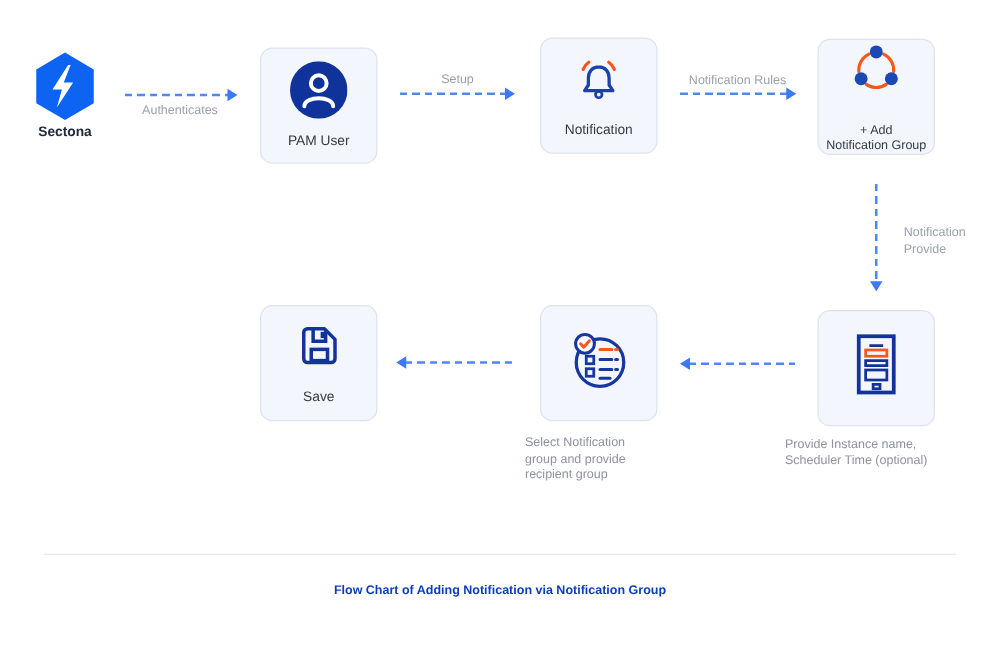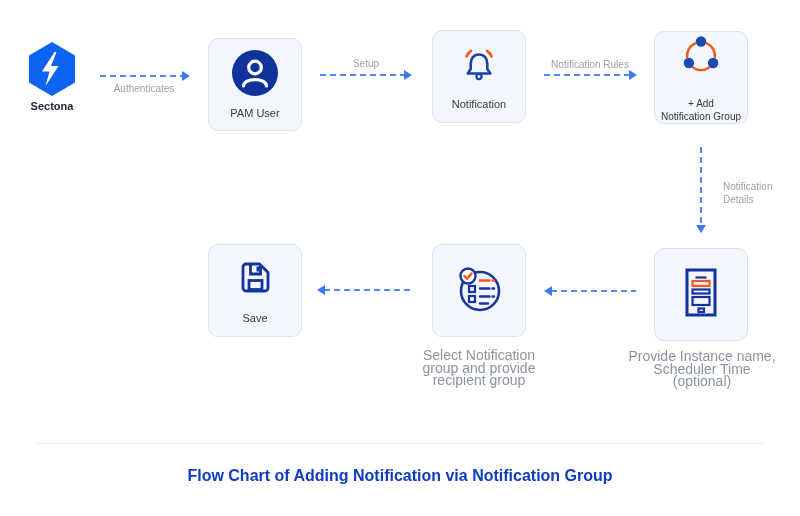--- a/index.html
+++ b/index.html
@@ -13,21 +13,21 @@
     display:flex;flex-direction:column;align-items:center;justify-content:center;gap:7px;
     box-sizing:border-box;
   }
   .node-label{font-size:11px;color:#333b47;text-align:center;line-height:12.5px;}
   .node-label.small{font-size:10px;}
   .edge-label{
     position:absolute;font-size:10px;color:#9ba1ac;text-align:center;line-height:13px;
   }
   .edge-label.left-align{text-align:left;}
   .caption{
-    position:absolute;font-size:14px;color:#8d939e;text-align:center;line-height:12.5px;
+    position:absolute;font-size:10px;color:#8d939e;text-align:left;line-height:12.5px;
   }
   .arrow{position:absolute;}
   .arrow .h-line{
     position:absolute;left:0;right:7px;top:0;height:2px;
     background:repeating-linear-gradient(90deg,#4f87f3 0 6px,transparent 6px 10px);
   }
   .arrow.head-left .h-line{left:7px;right:0;}
   .arrow .v-line{
     position:absolute;top:0;bottom:7px;left:0;width:2px;
     background:repeating-linear-gradient(180deg,#4f87f3 0 6px,transparent 6px 10px);
@@ -36,21 +36,21 @@
     border-top:5px solid transparent;border-bottom:5px solid transparent;border-left:8px solid #3d79f2;}
   .head-l{position:absolute;left:0;top:-4px;width:0;height:0;
     border-top:5px solid transparent;border-bottom:5px solid transparent;border-right:8px solid #3d79f2;}
   .head-d{position:absolute;bottom:0;left:-4px;width:0;height:0;
     border-left:5px solid transparent;border-right:5px solid transparent;border-top:8px solid #3d79f2;}
   #sectona-logo{position:absolute;left:27px;top:41px;}
   #sectona-label{position:absolute;left:12px;top:100px;width:80px;text-align:center;
     font-size:11px;color:#20293a;font-weight:bold;}
   #divider{position:absolute;left:35px;right:35px;top:443px;border-top:1px solid #e4e7eb;}
   #footer-title{position:absolute;left:0;top:467px;width:100%;text-align:center;
-    font-size:16px;font-weight:bold;color:#0e3cbe;}
+    font-size:10px;font-weight:bold;color:#0e3cbe;}
 </style>
 </head>
 <body>
 
 <div id="canvas">
 
   <div id="sectona-logo">
     <svg width="50" height="56" viewBox="0 0 50 56">
       <polygon points="25,1 48,14.5 48,41.5 25,55 2,41.5 2,14.5" fill="#0d63f2"></polygon>
       <path d="M27.5 11 L15 30.5 L22.5 30.5 L18.5 45 L31.5 25 L24 25 L29.5 11 Z" fill="#ffffff"></path>
@@ -115,21 +115,21 @@
       <span>Notification Group</span>
     </span>
   </div>
 
   <div class="arrow" style="left:700px;top:147px;height:86px;width:2px;">
     <div class="v-line"></div>
       <div class="head-d"></div>
   </div>
   <div class="edge-label left-align" style="left:723px;top:180px;width:64px;">
     <span>Notification</span><br>
-    <span>Details</span>
+    <span>Provide</span>
   </div>
 
   <div class="node" style="left:654px;top:248px;">
     <span>
       <svg width="44" height="52" viewBox="0 0 44 52">
         <rect x="8" y="3" width="28" height="45" fill="none" stroke="#13339c" stroke-width="3"></rect>
         <path d="M16.5 10.5 H27.5" stroke="#13339c" stroke-width="2.2"></path>
         <rect x="13.5" y="14" width="17" height="5" fill="none" stroke="#f4581d" stroke-width="2.2"></rect>
         <rect x="13.5" y="22.5" width="17" height="4" fill="none" stroke="#13339c" stroke-width="2.2"></rect>
         <rect x="13.5" y="30" width="17" height="8" fill="none" stroke="#13339c" stroke-width="2.2"></rect>

